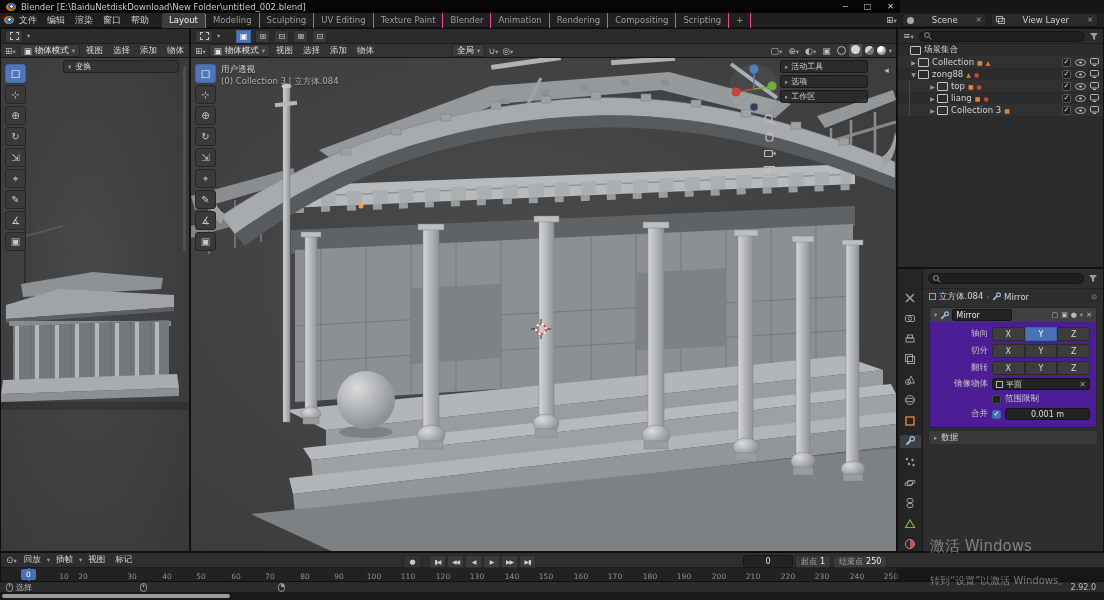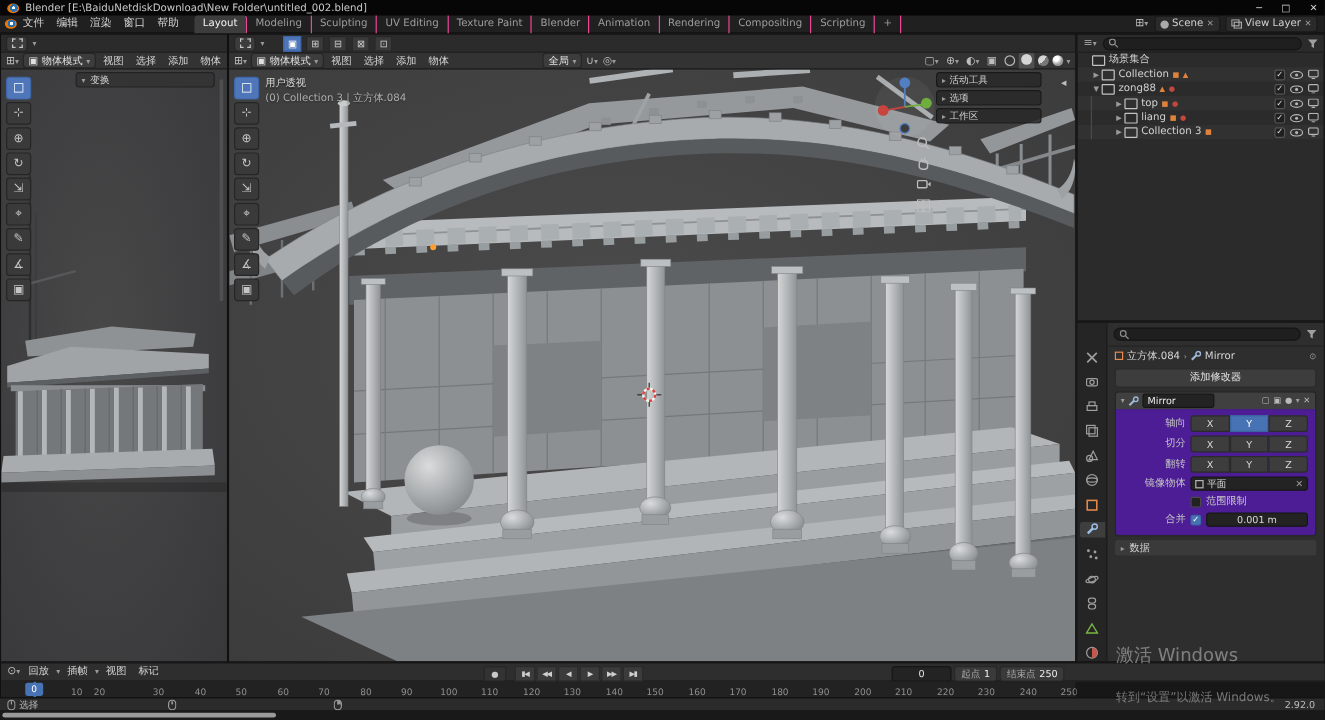--- a/index.html
+++ b/index.html
@@ -1,30 +1,30 @@
 <!DOCTYPE html>
 <html><head>
 <meta charset="utf-8">
 <style>
   html,body{margin:0;padding:0;background:#111;}
   .app{position:relative;width:1104px;height:600px;background:#161616;font-family:"DejaVu Sans","Liberation Sans",sans-serif;color:#ccc;overflow:hidden;font-size:9px;}
   .r{position:absolute;}
   
-  .titlebar{left:0;top:0;width:1104px;height:13px;background:#060606;color:#c9c9c9;font-size:8.5px;display:flex;align-items:center;gap:5px;padding:0 6px;box-sizing:border-box;}
+  .titlebar{left:0;top:0;width:900px;height:13px;background:#060606;color:#c9c9c9;font-size:8.5px;display:flex;align-items:center;gap:5px;padding:0 6px;box-sizing:border-box;}
   .blender-logo{width:10px;height:8px;background:radial-gradient(circle at 55% 45%,#fff 0 18%,#2a6fb0 19% 45%,#ea7600 46%);border-radius:50%;}
   .win-controls{margin-left:auto;display:flex;gap:16px;font-size:8px;color:#d5d5d5;}
   .win-controls span{cursor:default;}
   
   .topbar{left:0;top:13px;width:1104px;height:15px;background:#202020;border-bottom:1px solid #0e0e0e;display:flex;align-items:center;box-sizing:border-box;padding:0 4px;}
   .menu-item{padding:0 5px;color:#d2d2d2;font-size:9px;line-height:15px;white-space:nowrap;}
   .ws-tabs{display:flex;margin-left:8px;height:15px;}
   .ws-tab{padding:0 7px;line-height:15px;color:#9d9d9d;font-size:8.5px;white-space:nowrap;border-right:1px solid #ec4899;}
   .ws-tab.active{background:#3d3d3d;color:#f2f2f2;border-radius:3px 3px 0 0;}
   .topbar-right{margin-left:auto;display:flex;gap:4px;align-items:center;padding-right:2px;}
-  .pill{display:flex;align-items:center;gap:3px;background:#2a2a2a;border:1px solid #1a1a1a;border-radius:3px;height:12px;padding:0 4px;color:#d0d0d0;font-size:8.5px;white-space:nowrap;}
+  .pill{display:flex;align-items:center;gap:18px;background:#2a2a2a;border:1px solid #1a1a1a;border-radius:3px;height:12px;padding:0 4px;color:#d0d0d0;font-size:8.5px;white-space:nowrap;}
   .crt{color:#9a9a9a;font-size:6.5px;}
   .xg{color:#9a9a9a;font-size:7px;}
   
   .region{position:absolute;box-sizing:border-box;background:#2d2d2d;border:1px solid #101010;}
   .ts-row{height:15px;background:#2b2b2b;border-bottom:1px solid #1f1f1f;display:flex;align-items:center;gap:4px;padding:0 4px;box-sizing:border-box;}
   .hdr-row{height:14px;background:#333;border-bottom:1px solid #161616;display:flex;align-items:center;gap:2px;padding:0 3px;white-space:nowrap;overflow:hidden;box-sizing:border-box;}
   .hmenu{padding:0 4px;font-size:8.5px;color:#d5d5d5;}
   .hico{color:#bdbdbd;font-size:9px;padding:0 1px;}
   .vp-body{position:absolute;left:0;top:29px;right:0;bottom:0;overflow:hidden;background:#3a3a3b;}
   .mode-btn{display:flex;align-items:center;gap:3px;background:#3c3c3c;border:1px solid #262626;border-radius:3px;height:11px;padding:0 4px;font-size:8.5px;color:#e0e0e0;}
@@ -730,21 +730,20 @@
         <span class="cube-ic"></span>
         <span>立方体.084</span>
         <span class="crt">›</span>
         <svg width="9" height="9">
             <circle cx="6.5" cy="2.8" r="1.9" fill="none" stroke="#9db8d8" stroke-width="1.2"></circle>
             <line x1="1.2" y1="7.8" x2="5.2" y2="3.8" stroke="#9db8d8" stroke-width="1.8"></line>
           </svg>
         <span>Mirror</span>
         <span style="margin-left:auto;color:#9a9a9a;font-size:7px;">⊙</span>
       </div>
-      <div class="wide-btn">添加修改器</div>
       <div class="panel">
         <div class="panel-hdr">
           <span class="crt">▾</span>
           <svg width="9" height="9">
               <circle cx="6.5" cy="2.8" r="1.9" fill="none" stroke="#9db8d8" stroke-width="1.2"></circle>
               <line x1="1.2" y1="7.8" x2="5.2" y2="3.8" stroke="#9db8d8" stroke-width="1.8"></line>
             </svg>
           <span class="name-field">Mirror</span>
           <span style="margin-left:auto;display:flex;gap:3px;align-items:center;color:#b9b9b9;font-size:7px;">
             <span>▢</span>

